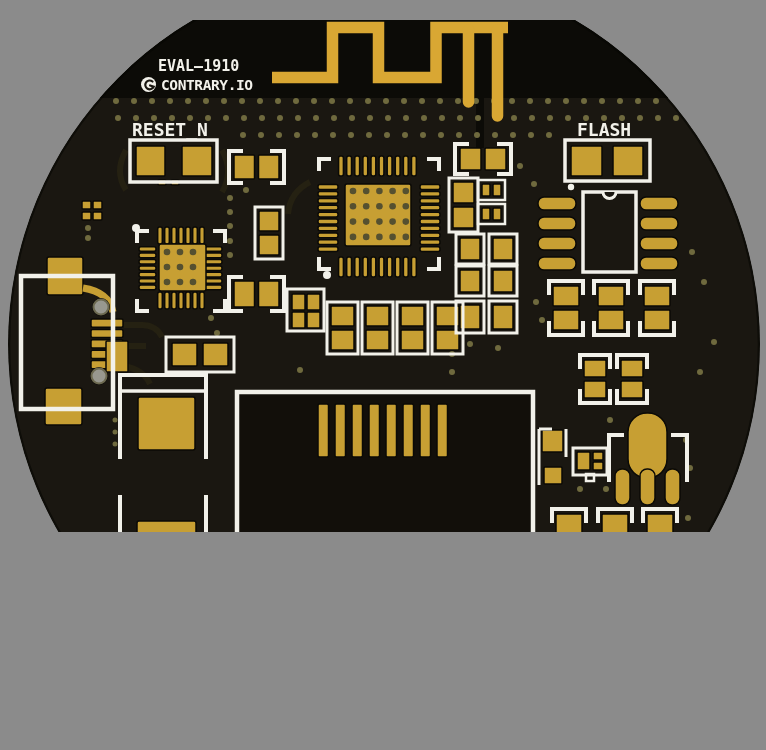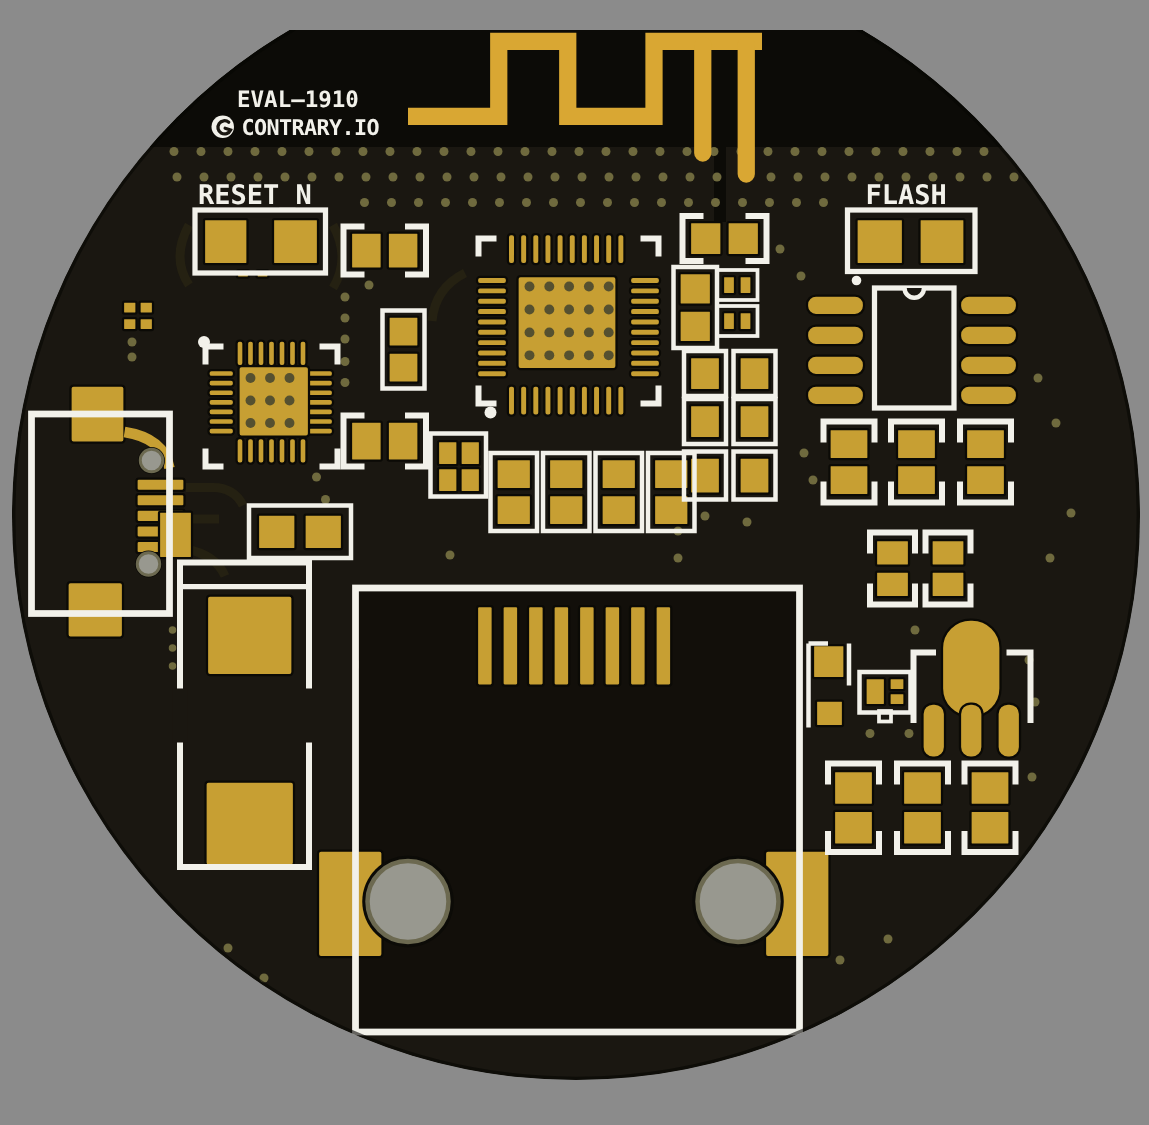--- a/index.html
+++ b/index.html
@@ -1,16 +1,16 @@
 <!DOCTYPE html>
 <html><head>
 <meta charset="utf-8">
 <style>
   html,body{margin:0;padding:0;background:#8b8b8b;}
-  .stage{position:relative;width:766px;height:750px;overflow:hidden;text-decoration:underline;}
+  .stage{position:relative;width:766px;height:532px;overflow:hidden;text-decoration:underline;}
   svg{display:block;}
   .silk{fill:#f2f1ea;font-family:"DejaVu Sans Mono","Liberation Mono",monospace;font-weight:bold;}
   .t15{font-size:15px;}
   .t14{font-size:14.5px;letter-spacing:-0.4px;}
   .t18{font-size:18px;}
 </style>
 </head>
 <body>
 
 <div class="stage">

